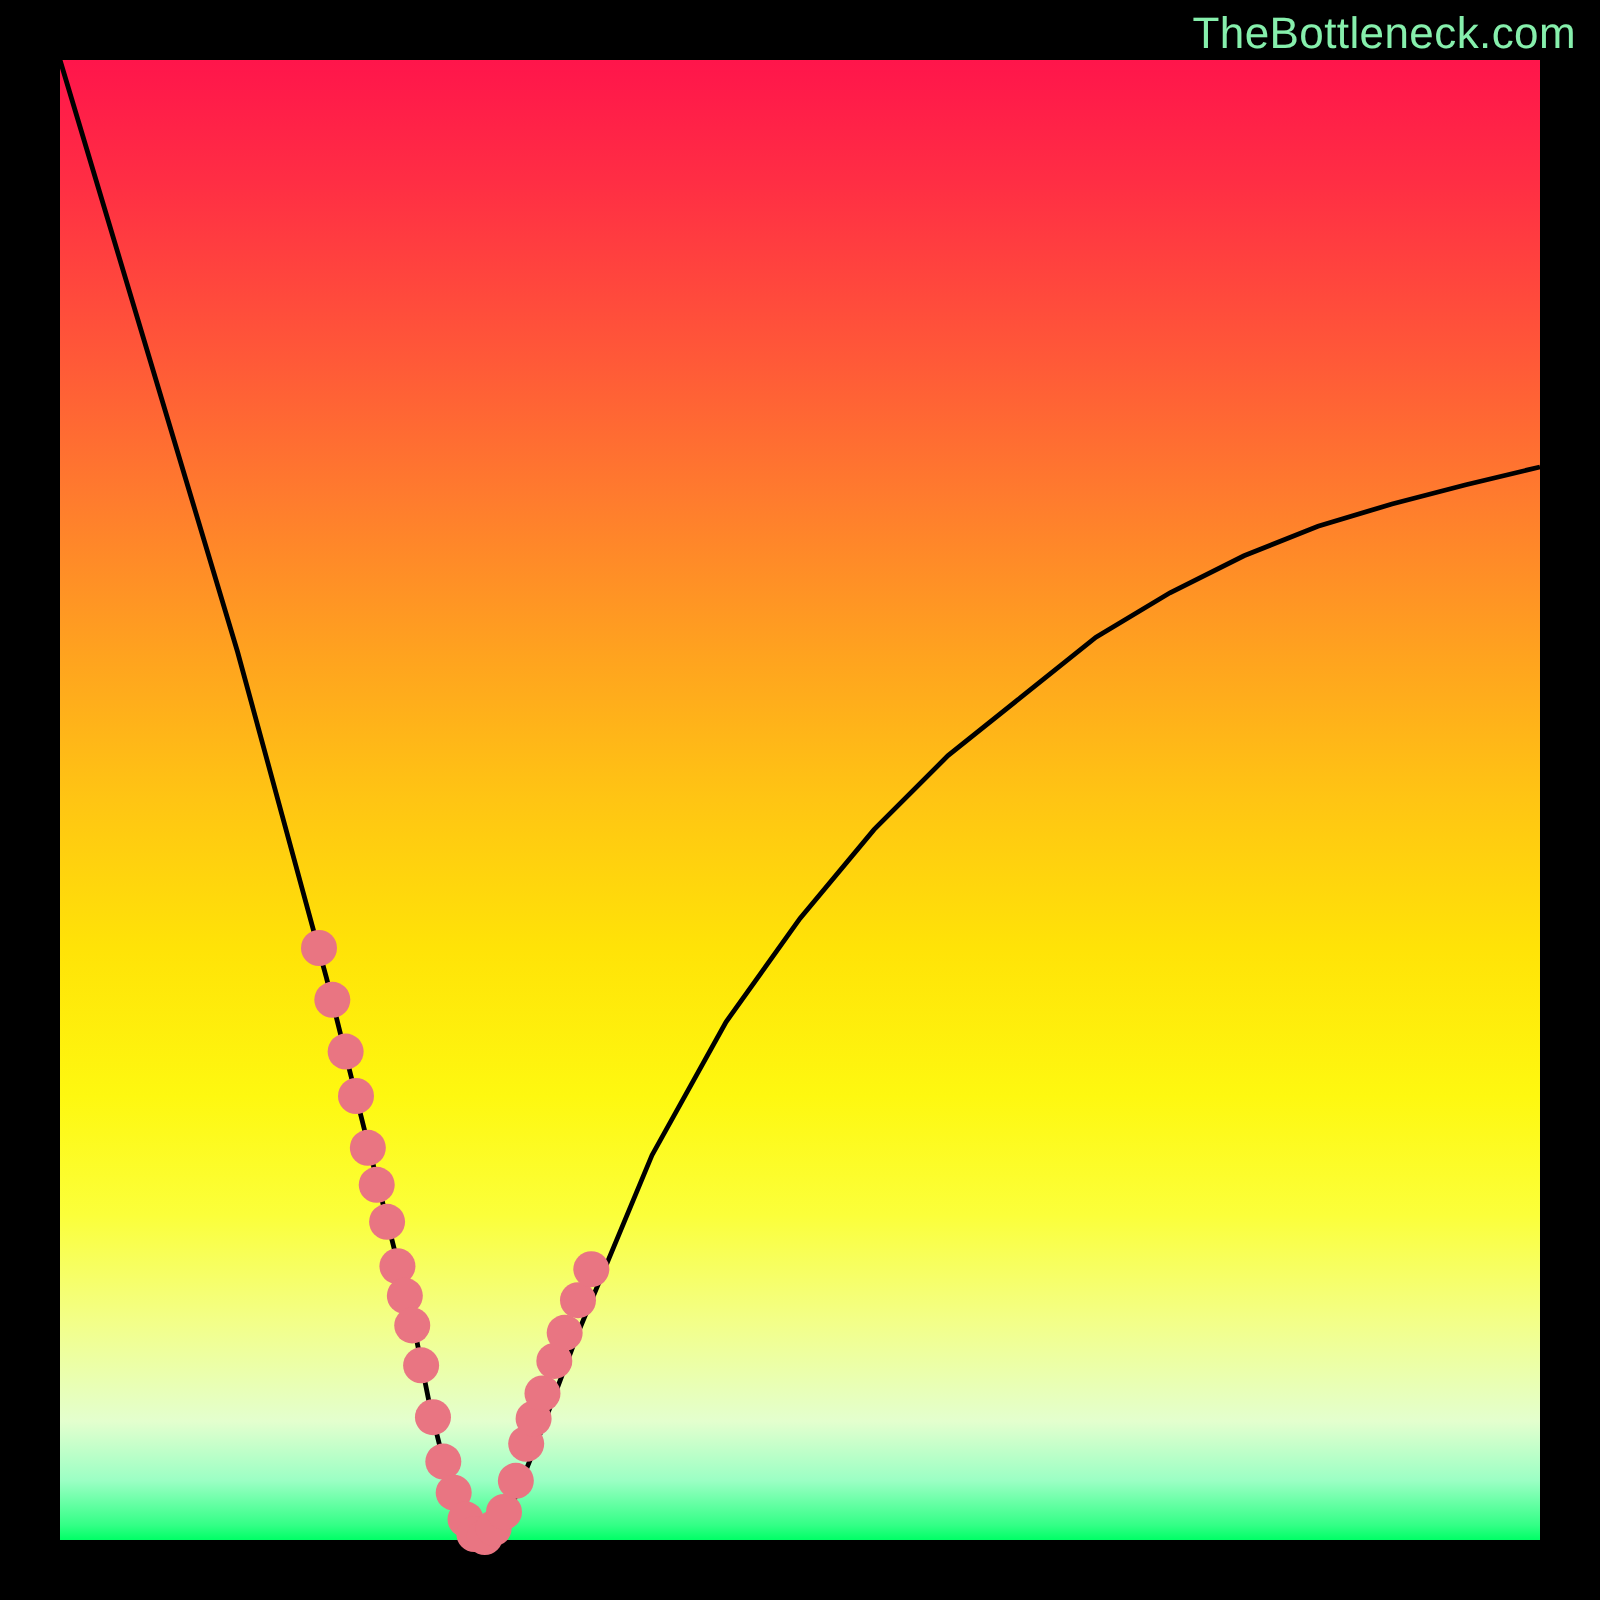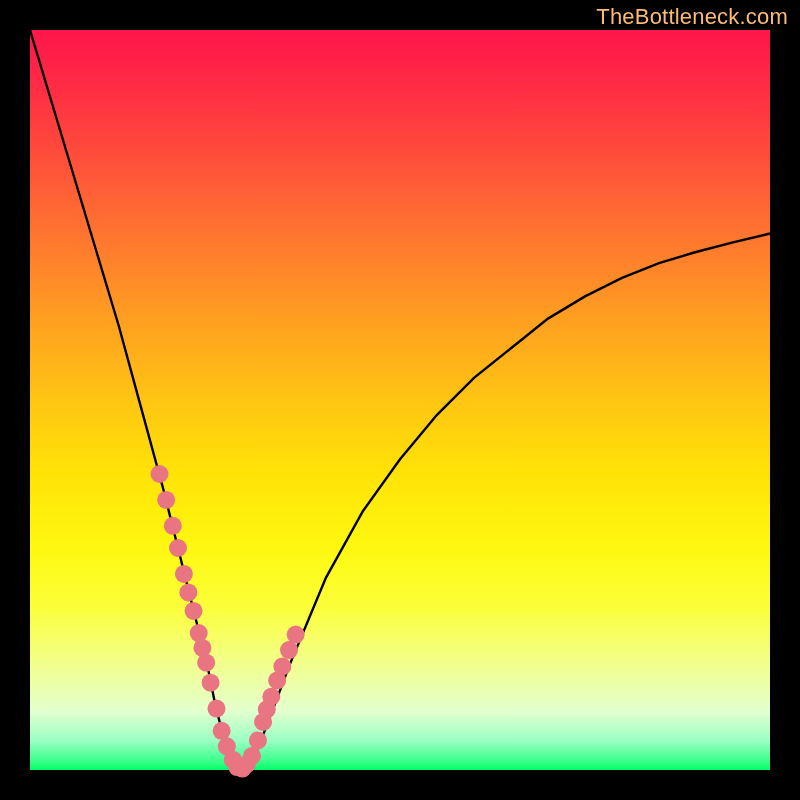--- a/index.html
+++ b/index.html
@@ -39,21 +39,21 @@
       #e3ffce 92%,
       #9bffc4 96%,
       #33ff86 99%,
       #00ff66 100%
     );
   }
   .watermark {
     position: absolute;
     top: 4px;
     right: 12px;
-    color: #fdba74;
+    color: #86efac;
     font-size: 22px;
     font-weight: 500;
     letter-spacing: 0.2px;
     user-select: none;
   }
   svg.curve {
     position: absolute;
     left: 0;
     top: 0;
     width: 740px;

